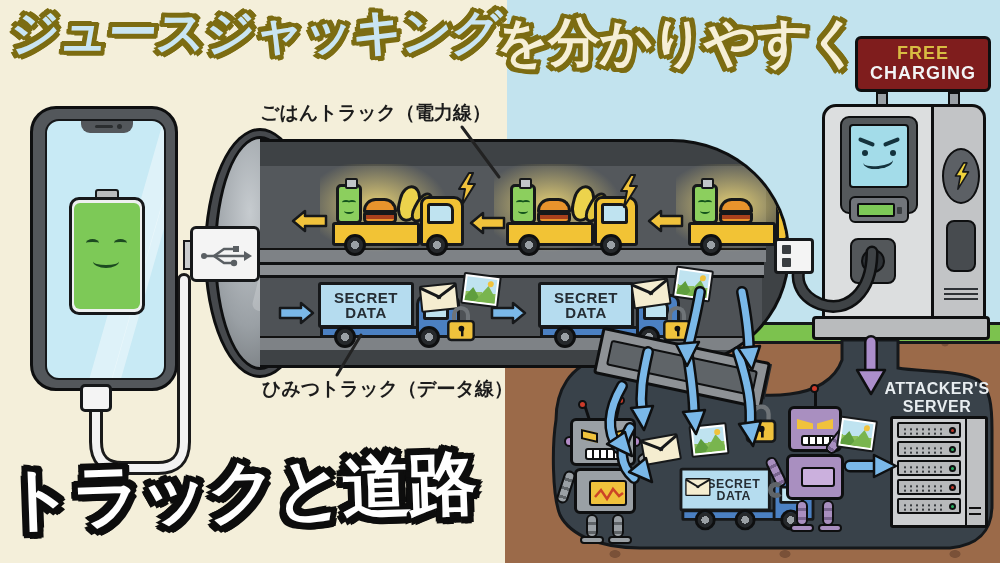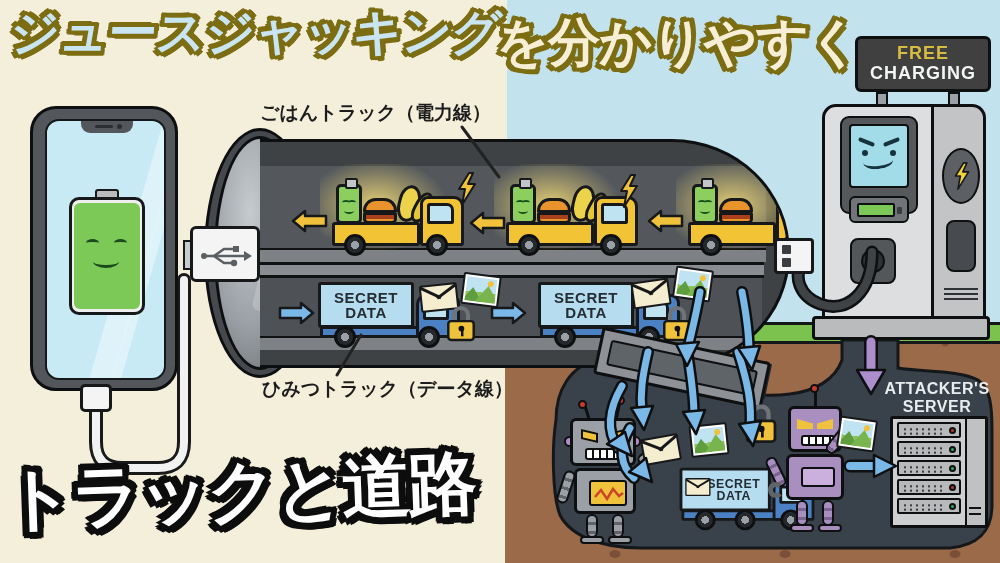--- a/index.html
+++ b/index.html
@@ -110,21 +110,21 @@
   .m1{left:-3px;bottom:0;width:20px;height:14px;background:#5f9e3e;clip-path:polygon(50% 0,0 100%,100% 100%);}
   .m2{left:10px;bottom:0;width:24px;height:17px;background:#79b54e;clip-path:polygon(50% 0,0 100%,100% 100%);}
   .sun{right:3px;top:2px;width:6px;height:6px;background:#f0c23c;border-radius:50%;}
   .lock{width:34px;height:44px;}
   .shackle{left:6px;top:0;width:22px;height:20px;border:5px solid #6f7478;border-bottom:none;border-radius:11px 11px 0 0;}
   .lockbody{left:0;top:17px;width:34px;height:26px;background:#f0c23c;border:3px solid #16181a;border-radius:5px;}
   .keyhole{left:14px;top:24px;width:7px;height:7px;background:#111;border-radius:50%;}
   .keystem{left:16.5px;top:29px;width:3px;height:8px;background:#111;}
 
   
-  .sign{left:855px;top:36px;width:136px;height:56px;background:#404040;border:3px solid #0e0f10;border-radius:6px;
+  .sign{left:855px;top:36px;width:136px;height:56px;background:#7f1d1d;border:3px solid #0e0f10;border-radius:6px;
     display:flex;flex-direction:column;align-items:center;justify-content:center;line-height:1.1;}
   .sign .l1{color:#d8bc42;font-weight:700;font-size:18px;letter-spacing:1px;}
   .sign .l2{color:#f2f4f5;font-weight:700;font-size:18px;letter-spacing:1px;}
   .post{top:92px;width:12px;height:16px;background:#9aa0a5;border:2px solid #0e0f10;}
   .tower-l{left:822px;top:104px;width:112px;height:218px;background:#dcdedf;border:3px solid #0e0f10;border-radius:14px 0 0 0;}
   .tower-r{left:934px;top:104px;width:52px;height:218px;background:#c2c4c6;border:3px solid #0e0f10;border-left:none;border-radius:0 14px 0 0;}
   .bezel{left:840px;top:116px;width:78px;height:98px;background:#55595c;border:2px solid #0e0f10;border-radius:9px;}
   .sscreen{left:849px;top:124px;width:60px;height:64px;background:#a3dce9;border:2px solid #0e0f10;border-radius:4px;}
   .brow{width:17px;height:4px;background:#14333d;border-radius:2px;}
   .sdot{width:6px;height:6px;background:#14333d;border-radius:50%;}

